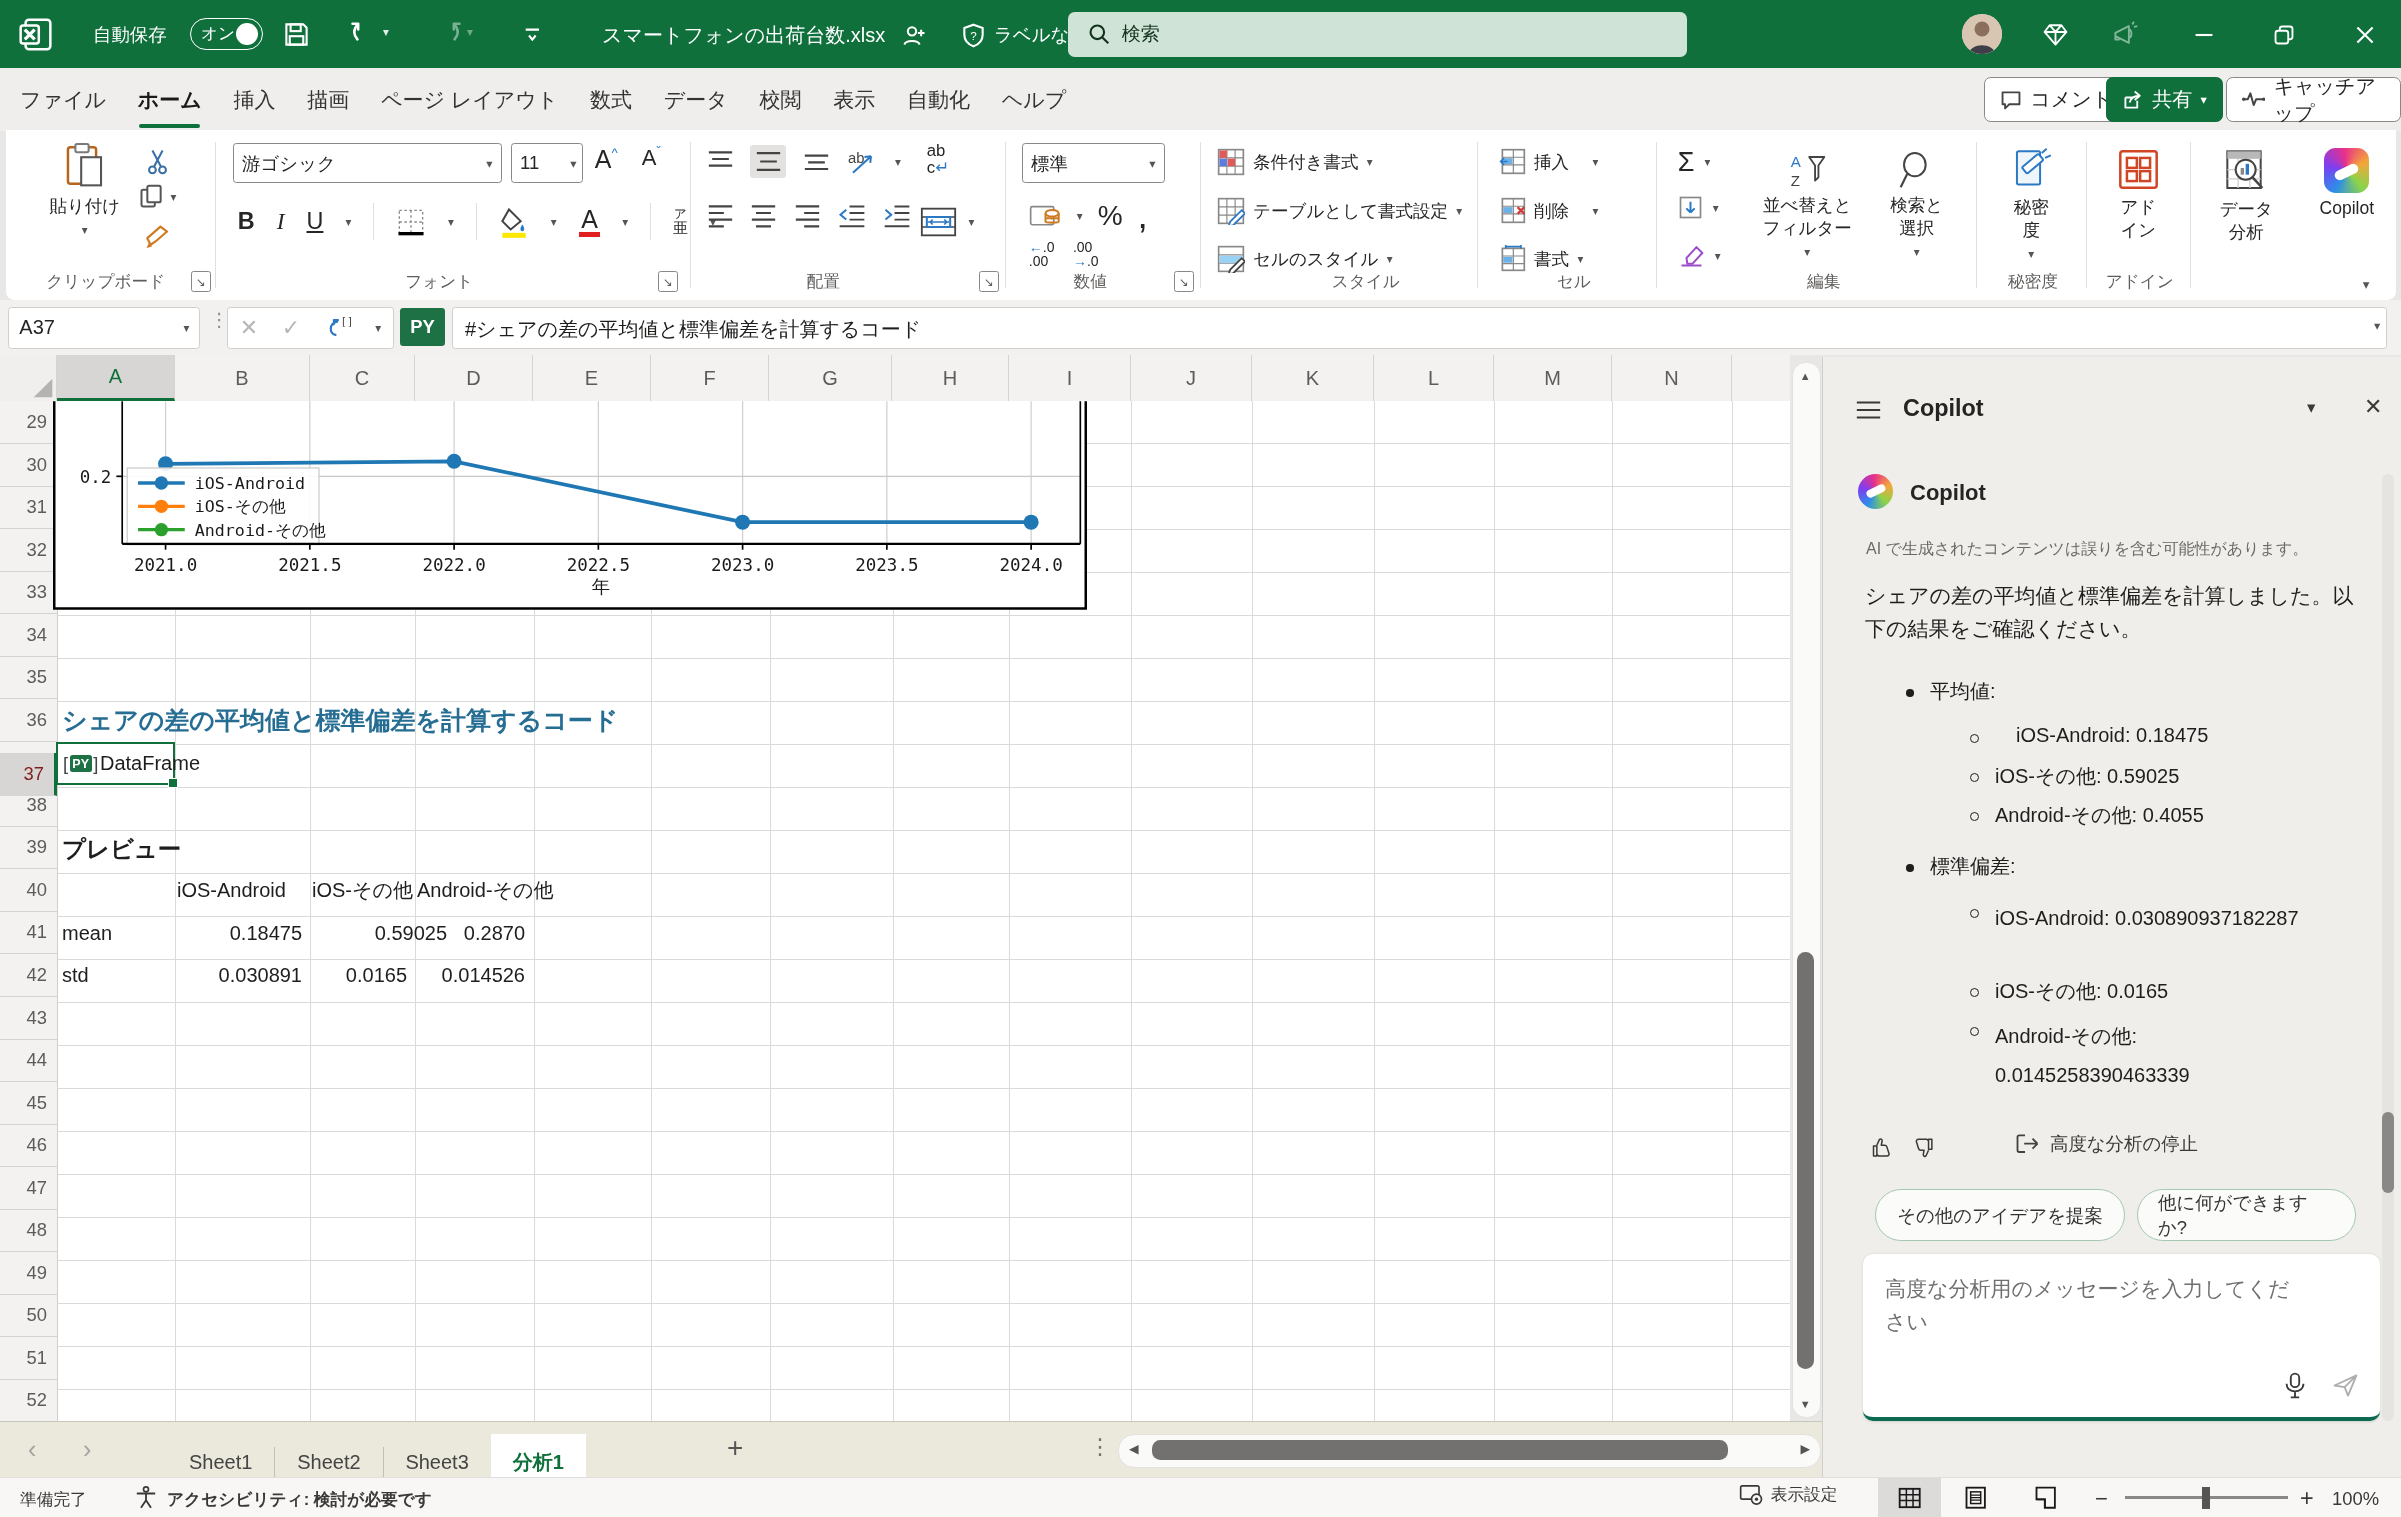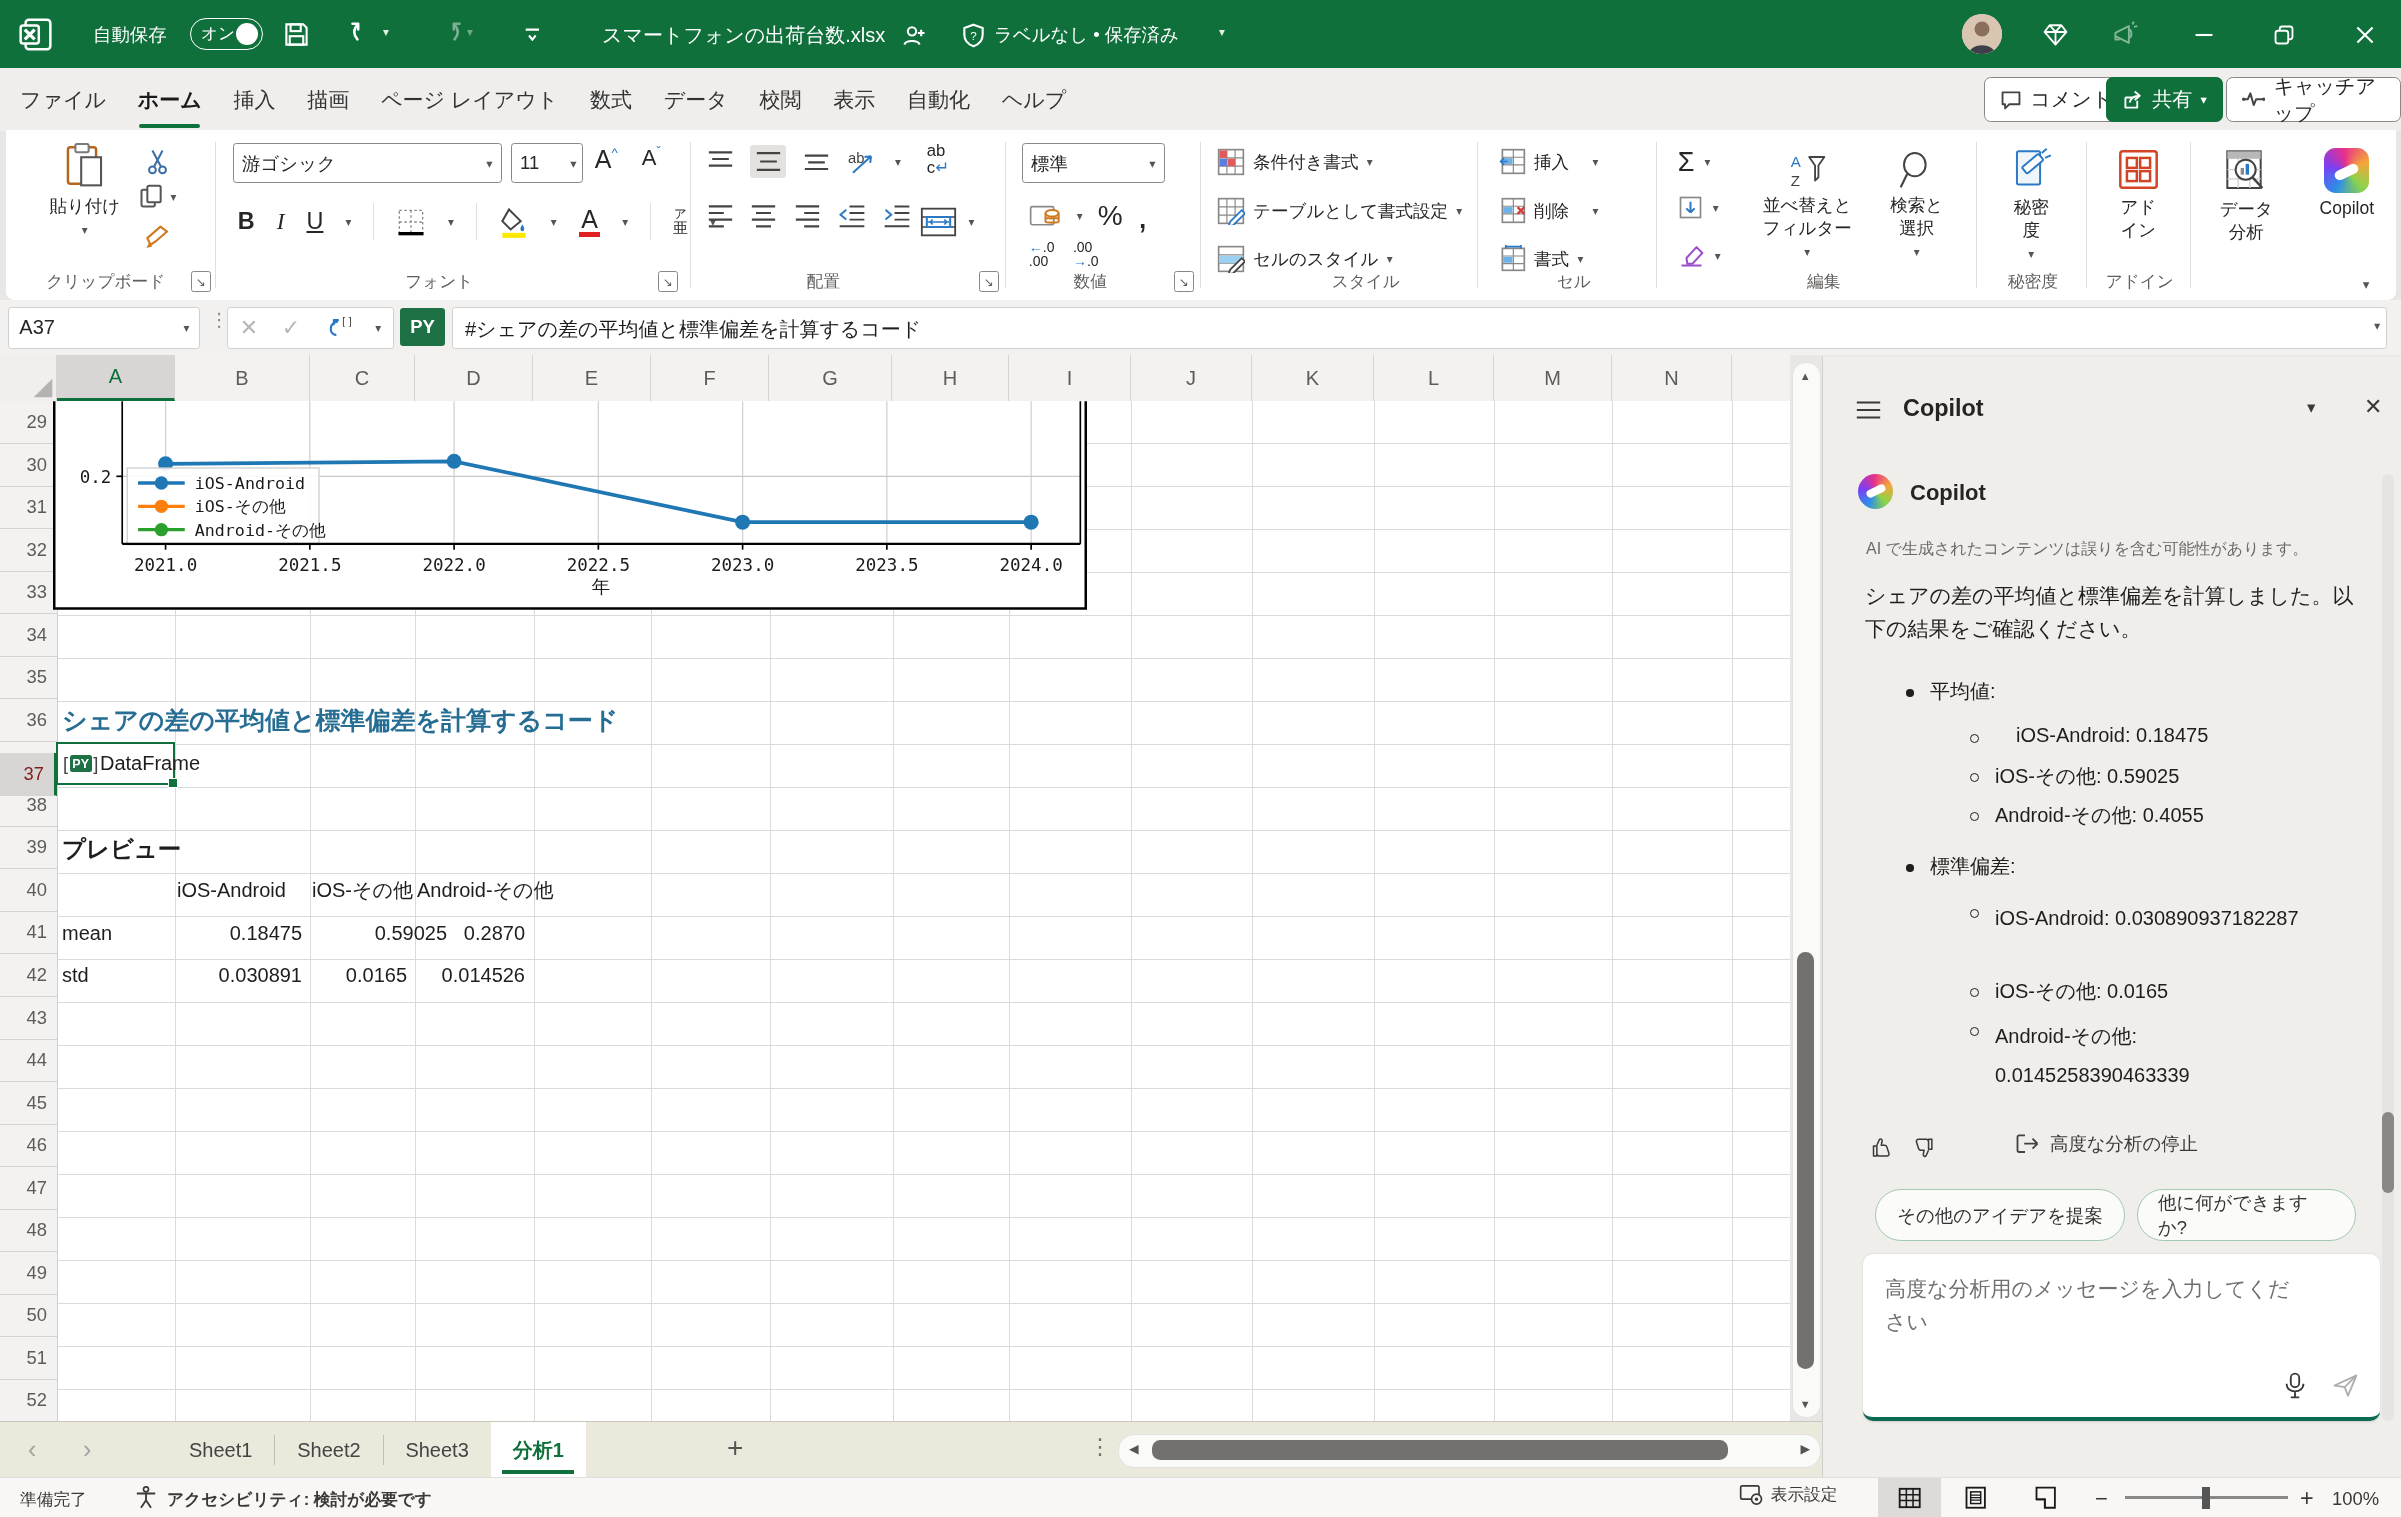--- a/index.html
+++ b/index.html
@@ -115,20 +115,29 @@
     </div>
     <div class="abs ctr" style="left:958px;top:20px;width:30px;height:30px;">
       <svg width="25" height="25" viewBox="0 0 30 30">
           <path d="M15 2 l11 4 v8 c0 8-6 12-11 14 -5-2-11-6-11-14 v-8 z" fill="none" stroke="#fff" stroke-width="2.5"></path>
           <text x="15" y="20" font-size="14" fill="#fff" text-anchor="middle" font-family="Liberation Sans,sans-serif">?</text>
         </svg>
     </div>
     <div class="abs tb-txt nw" style="left:994px;top:22px;">ラベルなし • 保存済み</div>
     <span class="abs chev" style="left:1219px;top:25px;">▾</span>
 
+    <div id="searchbox" class="abs">
+      <span class="ctr" style="margin:0 11.7px 0 20px;">
+        <svg width="22" height="22" viewBox="0 0 26 26">
+            <circle cx="11" cy="11" r="8" fill="none" stroke="#14331f" stroke-width="2.5"></circle>
+            <path d="M17 17 L24 24" stroke="#14331f" stroke-width="2.5"></path>
+          </svg>
+      </span>
+      <span style="font-size:19px;">検索</span>
+    </div>
 
     <div class="abs" style="left:1962px;top:14px;width:40px;height:40px;border-radius:50%;overflow:hidden;background:#e8d6c4;">
       <svg width="40" height="40" viewBox="0 0 48 48">
           <rect width="48" height="48" fill="#d9c6b2"></rect>
           <circle cx="24" cy="18" r="9" fill="#8a6f5c"></circle>
           <path d="M8 48 c2-14 30-14 32 0 z" fill="#3f3f4a"></path>
         </svg>
     </div>
     <div class="abs ctr" style="left:2039px;top:18.4px;width:33px;height:33px;">
       <svg width="27" height="27" viewBox="0 0 32 32">
@@ -710,21 +719,21 @@
 
   <div class="abs sb-track" style="left:1792px;top:362px;width:27px;height:1054px;">
     <div class="abs" style="left:6.7px;top:6.7px;font-size:11px;color:#555;">▲</div>
     <div class="abs sb-thumb" style="left:4.2px;top:589px;width:16.7px;height:417px;"></div>
     <div class="abs" style="left:6.7px;bottom:6.7px;font-size:11px;color:#555;">▼</div>
   </div>
 
   <div id="sheetbar" class="abs">
     <span class="abs" style="left:28px;top:13.3px;font-size:25px;color:#a6a4a2;">‹</span>
     <span class="abs" style="left:83px;top:13.3px;font-size:25px;color:#a6a4a2;">›</span>
-    <div class="row abs" style="left:167px;top:0;height:56px;">
+    <div class="row abs" style="left:167px;top:12px;height:56px;">
       <div class="stab">Sheet1</div>
       <div style="width:0.8px;height:30px;background:#c2c0b4;"></div>
       <div class="stab">Sheet2</div>
       <div style="width:0.8px;height:30px;background:#c2c0b4;"></div>
       <div class="stab">Sheet3</div>
       <div class="stab active">分析1</div>
     </div>
     <span class="abs" style="left:727px;top:10px;font-size:28px;color:#555;">+</span>
     <span class="abs" style="left:1089px;top:11.7px;font-size:22px;color:#737170;">⋮</span>
     <div class="abs sb-track" style="left:1118px;top:11.7px;width:701px;height:32px;border-radius:16px;">

